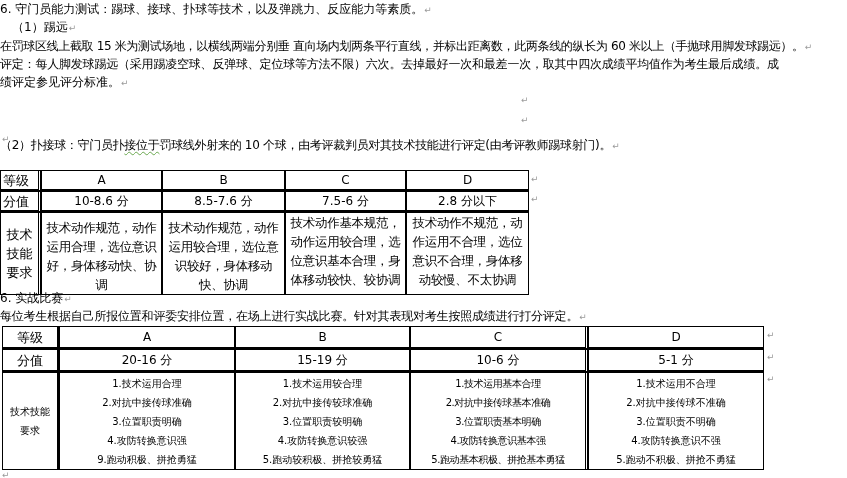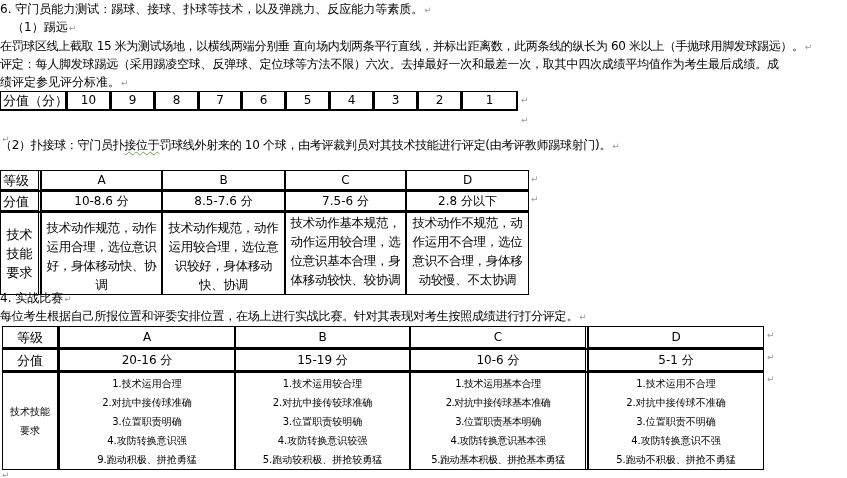--- a/index.html
+++ b/index.html
@@ -56,33 +56,20 @@
       <col style="width:44px">
       <col style="width:43px">
       <col style="width:44px">
       <col style="width:44px">
       <col style="width:44px">
       <col style="width:44px">
       <col style="width:44px">
       <col style="width:56px">
   </colgroup>
   <tbody>
-      <tr>
-    <td class="lbl">分值（分）</td>
-    <td>10</td>
-    <td>9</td>
-    <td>8</td>
-    <td>7</td>
-    <td>6</td>
-    <td>5</td>
-    <td>4</td>
-    <td>3</td>
-    <td>2</td>
-    <td>1</td>
-  </tr>
 </tbody>
   </table>
 <span class="endmark" style="left:521px; top:95px;">↵</span>
 <span class="endmark" style="left:521px; top:115px;">↵</span>
 <span class="endmark" style="left:2px; top:134px;">↵</span>
 
 <div class="line" style="top:136px; letter-spacing:-0.3px;">
   <span>（2）扑接球：守门员扑</span><span class="squiggle">接位于</span><span>罚球线外射来的 10 个球，由考评裁判员对其技术技能进行评定(由考评教师踢球射门)。</span><span class="mark">↵</span>
 </div>
 
@@ -115,21 +102,21 @@
     <td class="req" style="padding-top:5px;">技术动作规范，动作运用较合理，选位意识较好，身体移动快、协调</td>
     <td class="req">技术动作基本规范，动作运用较合理，选位意识基本合理，身体移动较快、较协调</td>
     <td class="req">技术动作不规范，动作运用不合理，选位意识不合理，身体移动较慢、不太协调</td>
   </tr>
 </tbody>
   </table>
 <span class="endmark" style="left:531px; top:174px;">↵</span>
 <span class="endmark" style="left:531px; top:194px;">↵</span>
 
 <div class="line" style="top:289px;">
-  <span>4. 实战比赛</span><span class="mark">↵</span>
+  <span>6. 实战比赛</span><span class="mark">↵</span>
 </div>
 <div class="line" style="top:307px; letter-spacing:-0.2px;">
   <span>每位考生根据自己所报位置和评委安排位置，在场上进行实战比赛。针对其表现对考生按照成绩进行打分评定。</span><span class="mark">↵</span>
 </div>
 
 <table class="t3" style="left:2px; top:326px; width:762px;">
   <colgroup>
     <col style="width:57px">
       <col style="width:176px">
       <col style="width:175px">

